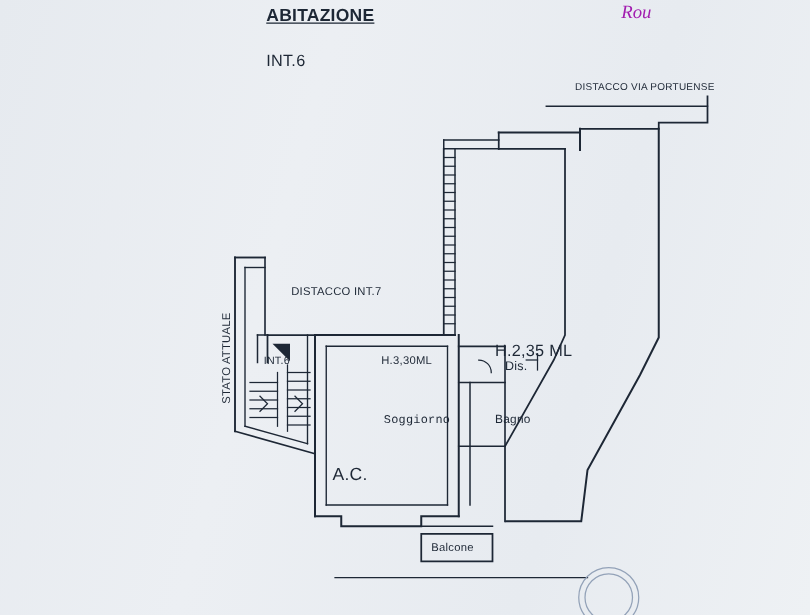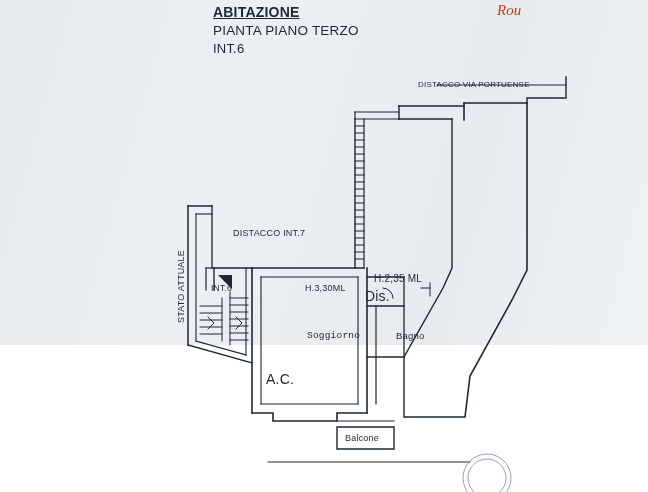--- a/index.html
+++ b/index.html
@@ -13,21 +13,21 @@
     height: 492px;
     background: #ffffff;
     overflow: hidden;
     font-family: "Liberation Sans", sans-serif;
   }
   #sheet {
     position: absolute;
     left: 0;
     top: 0;
     width: 648px;
-    height: 345px;
+    height: 492px;
     background: #e9ecf0;
   }
   
   #paper-tint {
     position: absolute;
     inset: 0;
     background: linear-gradient(105deg, #e6eaef 0%, #eceff3 35%, #e7ebf0 70%, #eef1f4 100%);
   }
   .txt {
     position: absolute;
@@ -40,21 +40,21 @@
     transform-origin: 0 0;
     transform: rotate(-90deg);
   }
   svg {
     position: absolute;
     left: 0;
     top: 0;
   }
   .scribble {
     position: absolute;
-    color: #c2410c;
+    color: #a21caf;
     font-family: "Liberation Serif", serif;
     font-style: italic;
   }
 </style>
 </head>
 <body>
 
 <div id="root">
 
   <div id="sheet">
@@ -172,32 +172,31 @@
 
       </g>
 
       <g fill="none" stroke="#93a2b8" stroke-width="1">
         <circle cx="487" cy="478" r="24"></circle>
         <circle cx="487" cy="478" r="19"></circle>
       </g>
     </svg>
 
     <div class="txt" style="left:213px; top:4px; font-size:14px; font-weight:bold; text-decoration:underline;">ABITAZIONE</div>
-    <div class="txt" style="left:213px; top:23px; font-size:13.5px;">PIANTA PIANO TERZO</div>
     <div class="txt" style="left:213px; top:41px; font-size:13px;">INT.6</div>
 
     <div class="scribble" style="left:497px; top:2px; font-size:15px;">Rou</div>
 
-    <div class="txt" style="left:418px; top:65px; font-size:8px;margin-top:15px;">DISTACCO VIA PORTUENSE</div>
+    <div class="txt" style="left:460px; top:65px; font-size:8px;">DISTACCO VIA PORTUENSE</div>
     <div class="txt" style="left:233px; top:228px; font-size:9px;text-align:center;">DISTACCO INT.7</div>
     <div class="txt vert" style="left:176px; top:323px; font-size:9px;">STATO ATTUALE</div>
 
     <div class="txt" style="left:211px; top:283px; font-size:8.5px;">INT.6</div>
     <div class="txt" style="left:305px; top:283px; font-size:9px;text-align:right;">H.3,30ML</div>
-    <div class="txt" style="left:374px; top:273px; font-size:10px;">H.2,35 ML</div>
-    <div class="txt" style="left:365px; top:288px; font-size:14px;">Dis.</div>
+    <div class="txt" style="left:396px; top:273px; font-size:13px;">H.2,35 ML</div>
+    <div class="txt" style="left:404px; top:288px; font-size:10px;">Dis.</div>
     <div class="txt" style="left:307px; top:330px; font-size:9.5px;font-family:Liberation Mono, monospace;">Soggiorno</div>
     <div class="txt" style="left:396px; top:330px; font-size:9.5px;">Bagno</div>
     <div class="txt" style="left:266px; top:371px; font-size:14px;">A.C.</div>
     <div class="txt" style="left:345px; top:433px; font-size:9px;">Balcone</div>
 
   </div>
 </div>
 
 </body></html>

